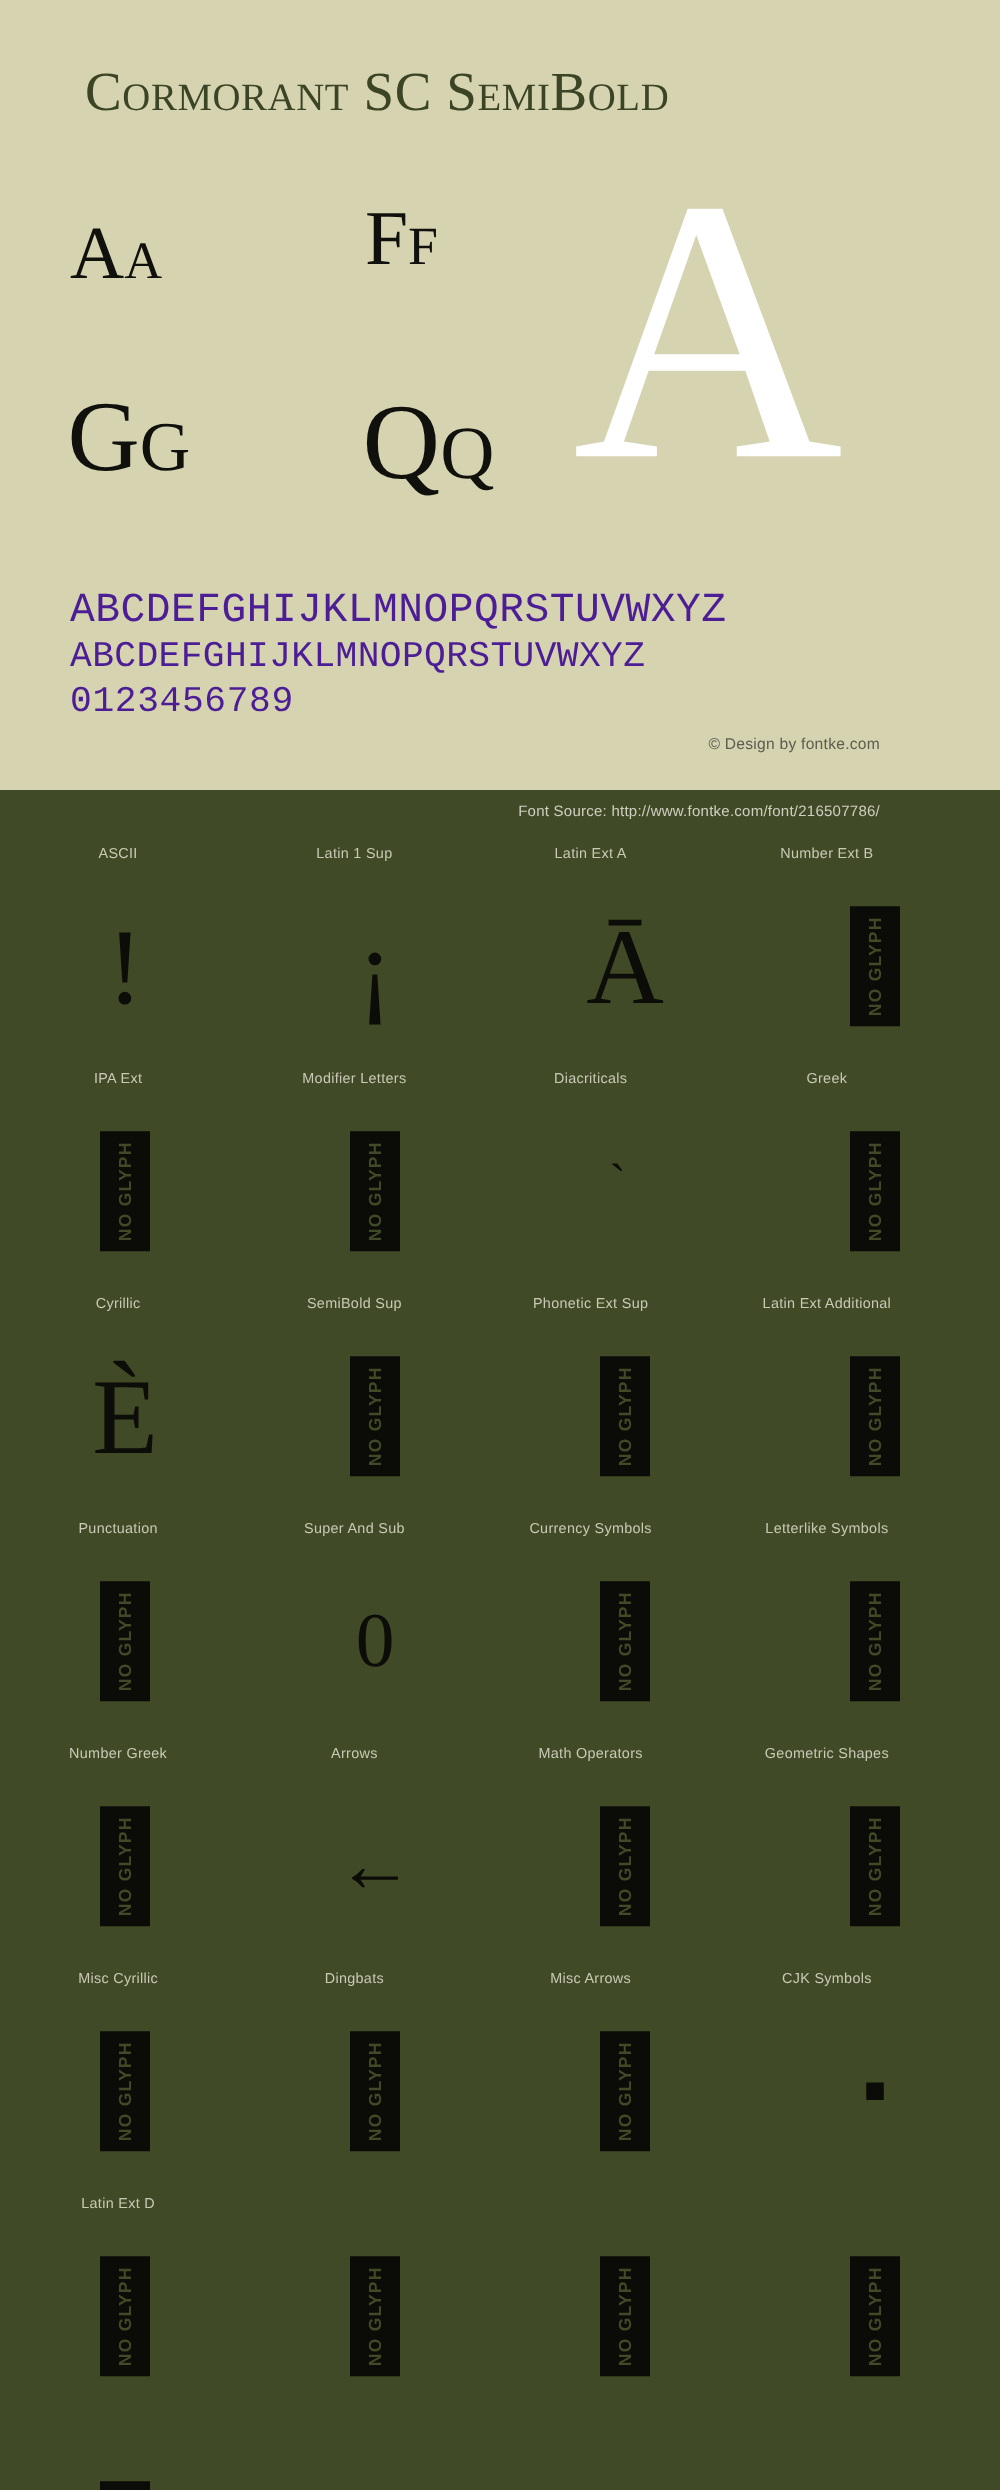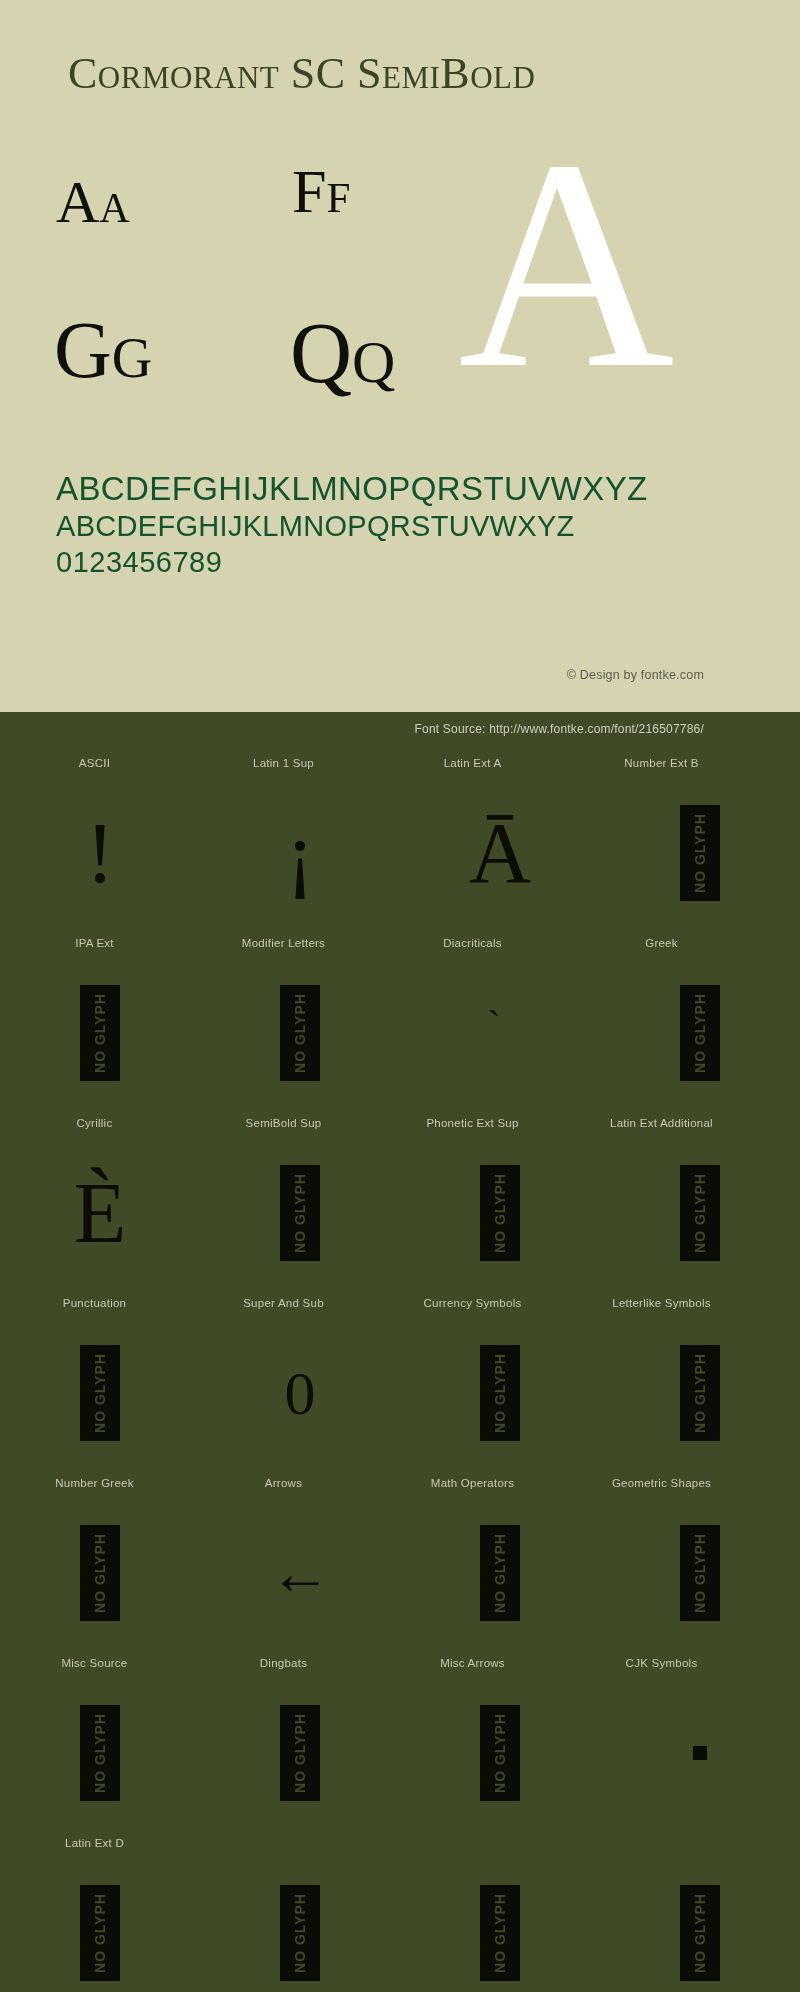--- a/index.html
+++ b/index.html
@@ -13,21 +13,21 @@
     position:relative;
     width:800px;
     min-height:1992px;
     overflow:hidden;
   }
 
   
   .specimen{
     position:relative;
     background:#d5d3b0;
-    height:712px;
+    height:632px;
     box-sizing:border-box;
     padding:0;
   }
   .title{
     position:absolute;
     left:68px;
     top:48px;
     font-family:"Liberation Serif", serif;
     font-size:44px;
     font-variant:small-caps;
@@ -58,22 +58,22 @@
     font-size:300px;
     color:#ffffff;
     font-variant:normal;
   }
 
   .alphabets{
     position:absolute;
     left:56px;
     top:470px;
     width:720px;
-    font-family:Liberation Sans, sans-serif;
-    color:#14532d;
+    font-family:Liberation Mono, monospace;
+    color:#4c1d95;
   }
   .row-upper{
     font-size:33px;
     letter-spacing:0.4px;
     line-height:1.18;
     white-space:nowrap;
   }
   .row-small{
     font-size:29px;
     font-variant:small-caps;
@@ -352,21 +352,21 @@
             </div>
             <div class="cell">
               <div class="noglyph">
                 <span>NO GLYPH</span>
               </div>
             </div>
           </div>
         </div>
         <div class="band">
           <div class="labels">
-            <div>Misc Source</div>
+            <div>Misc Cyrillic</div>
             <div>Dingbats</div>
             <div>Misc Arrows</div>
             <div>CJK Symbols</div>
           </div>
           <div class="cells">
             <div class="cell">
               <div class="noglyph">
                 <span>NO GLYPH</span>
               </div>
             </div>

